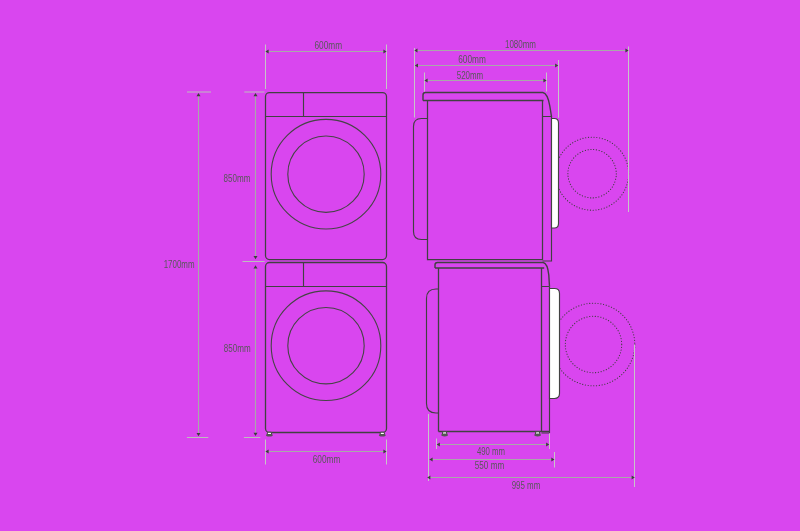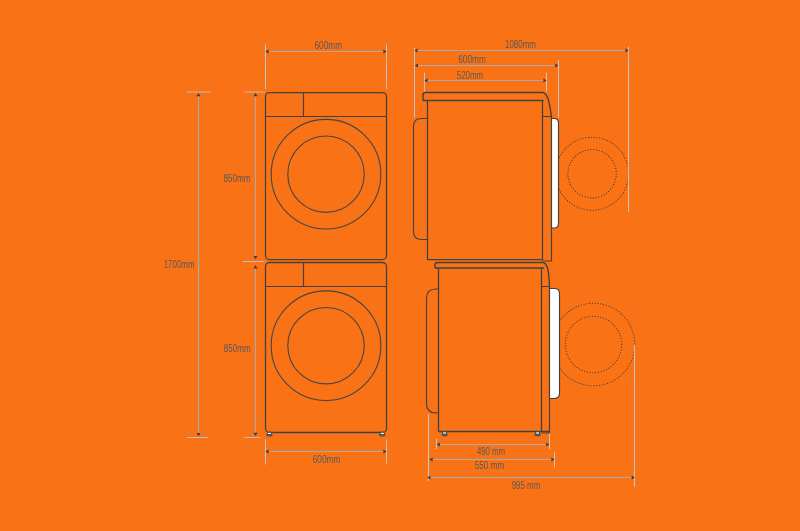--- a/index.html
+++ b/index.html
@@ -1,16 +1,16 @@
 <!DOCTYPE html>
 <html><head>
 <meta charset="utf-8">
 <style>
   html,body{margin:0;padding:0;background:#ffffff;}
-  .wrap{width:800px;height:531px;position:relative;overflow:hidden;background:#f97316;}
+  .wrap{width:800px;height:531px;position:relative;overflow:hidden;background:#d946ef;}
   svg{display:block;transform:translateZ(0);}
   text{font-family:"Liberation Sans",sans-serif;font-size:10px;fill:#58585a;}
 </style>
 </head>
 <body>
 <div class="wrap">
 <svg width="800" height="531" viewBox="0 0 800 531">
 <g fill="none" stroke-linecap="butt">
 
 <g>

